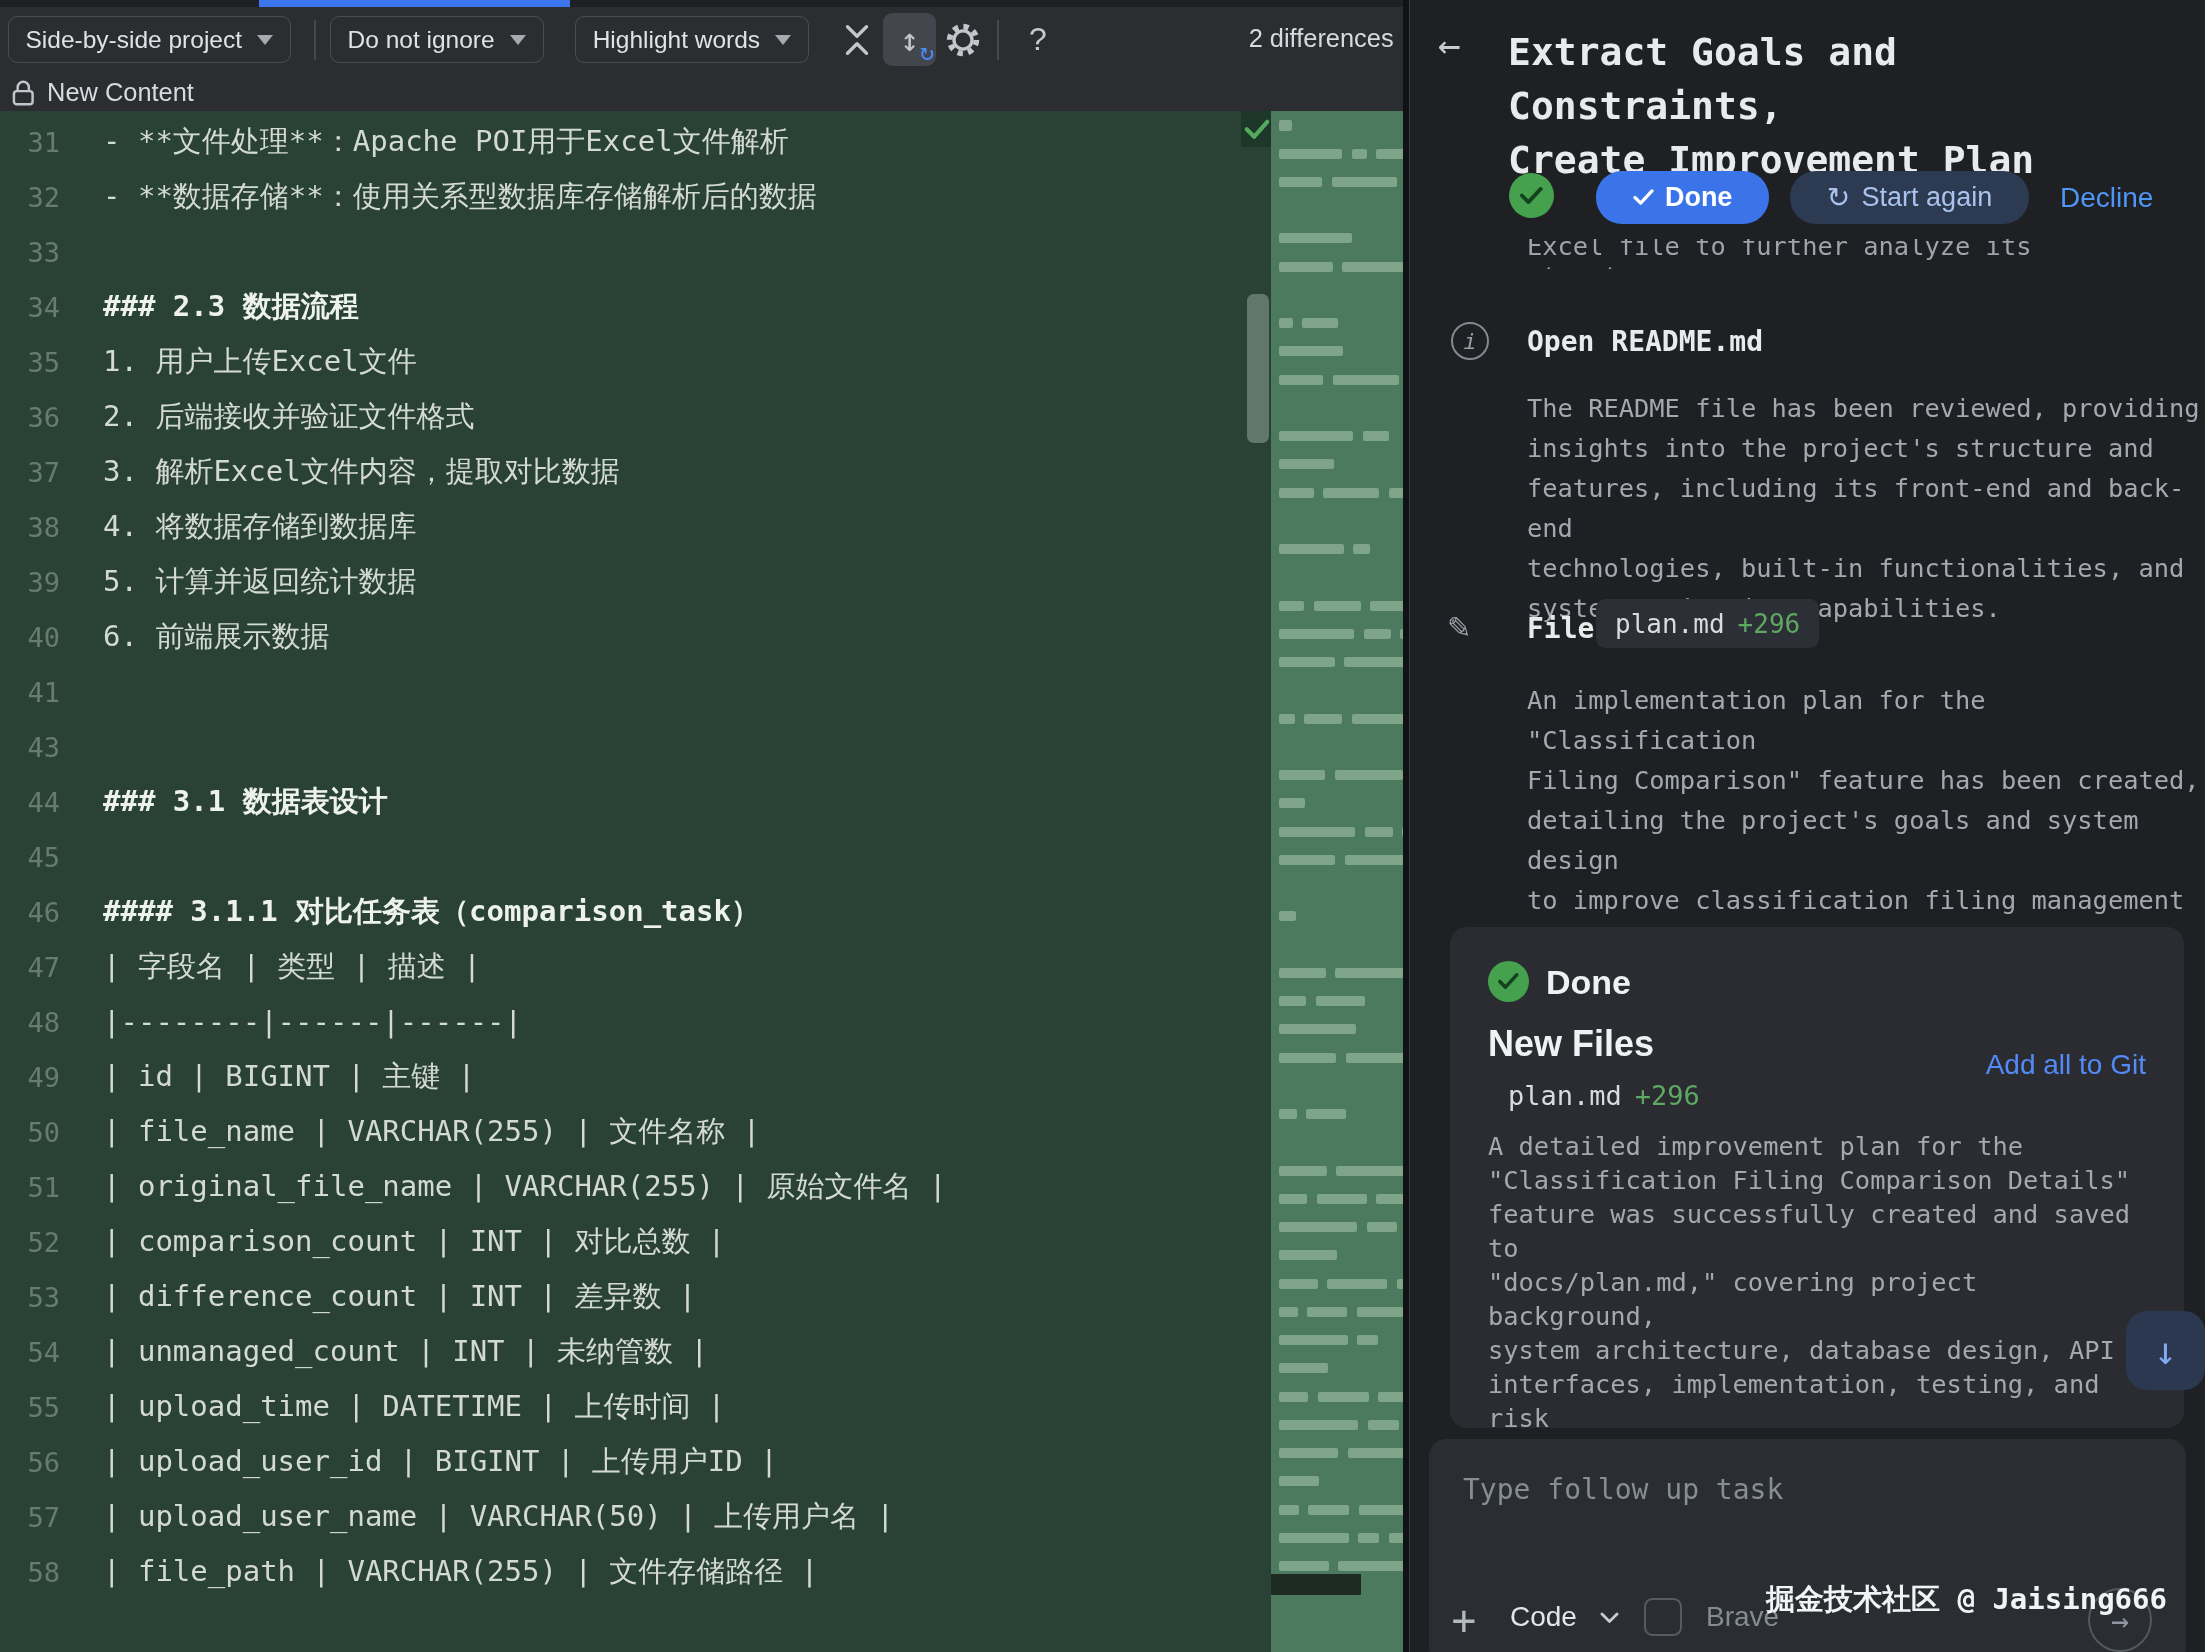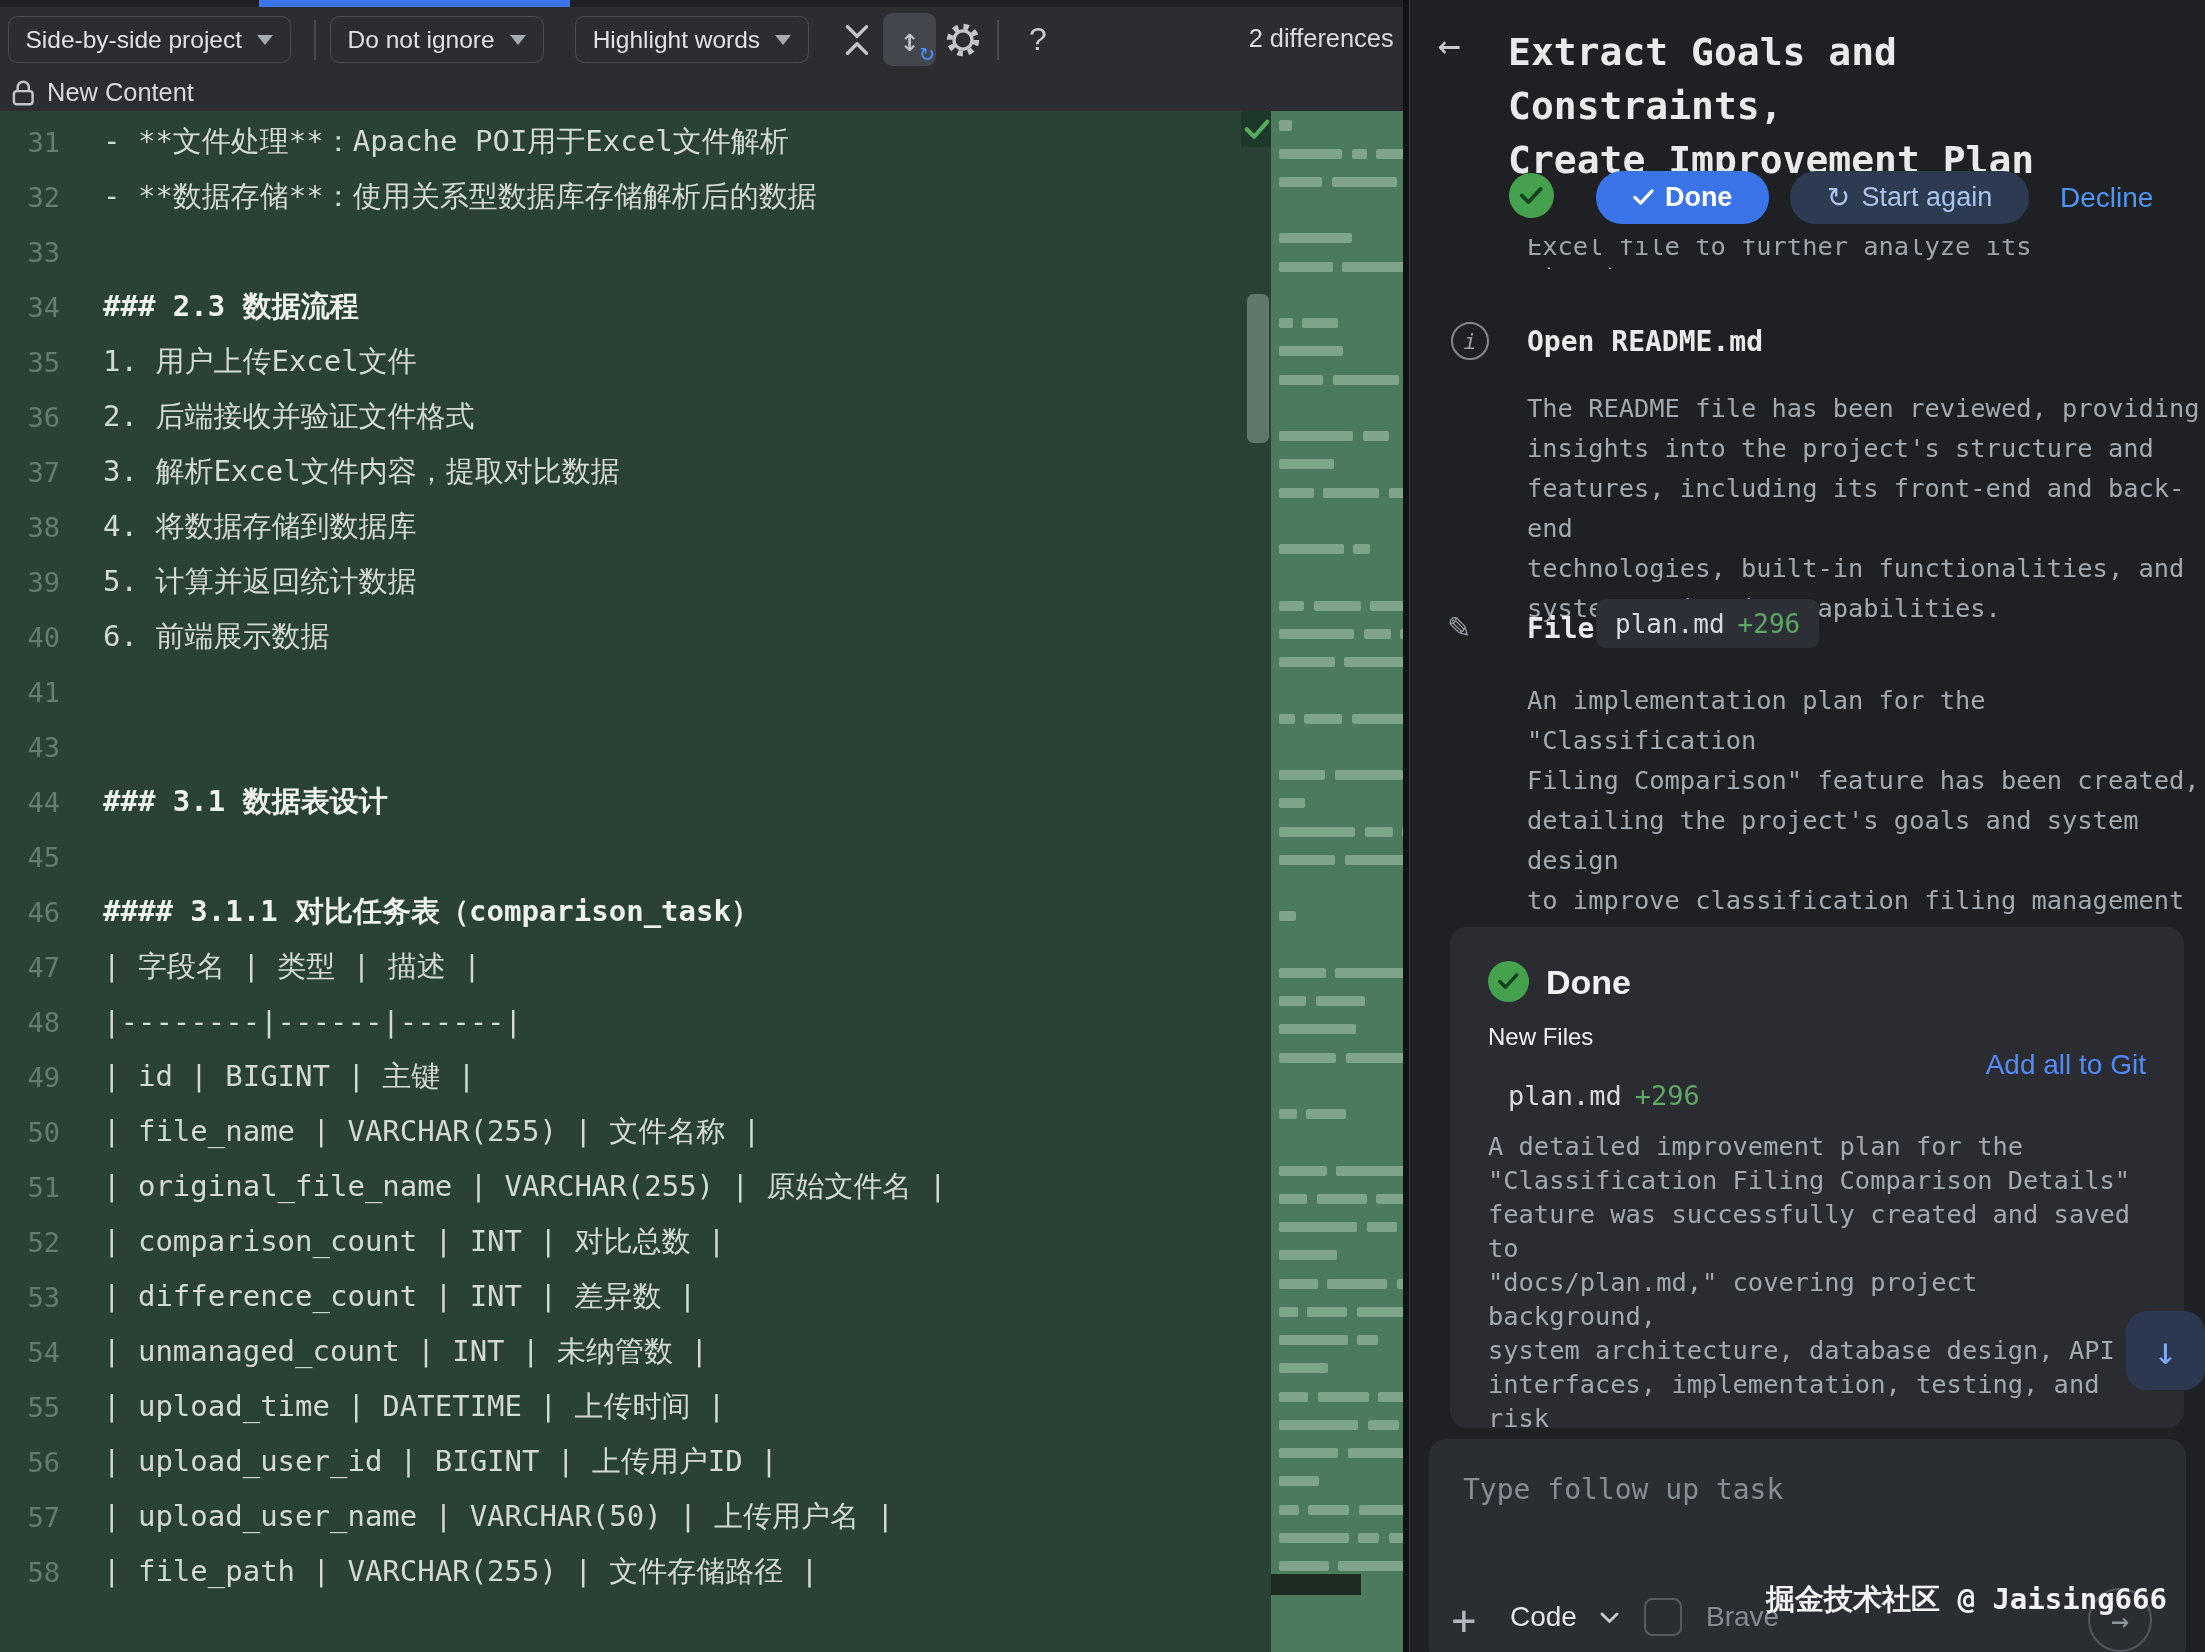--- a/index.html
+++ b/index.html
@@ -73,21 +73,21 @@
   .pencil{position:absolute;left:38px;top:605px;font-size:36px;color:#9AA0A7;}
   .chip{position:absolute;left:186px;top:599px;height:49px;background:#2C3036;border-radius:9.4px;
         display:flex;align-items:center;padding:0 19px;gap:13px;font-size:26px;}
   .chip .f{color:#D8DBDF;} .plus-green{color:#5FA863;}
 
   .done-card{position:absolute;left:40px;top:927px;width:734px;height:501px;background:#2A2C31;
              border-radius:17px;overflow:hidden;}
   .card-check{position:absolute;left:38px;top:34px;width:41px;height:41px;border-radius:50%;
               background:#45A14E;display:flex;align-items:center;justify-content:center;}
   .card-title{position:absolute;left:96px;top:36px;font-size:34px;font-weight:bold;color:#EFF1F3;}
-  .newfiles{position:absolute;left:38px;top:96px;font-size:24px;font-weight:normal;color:#EFF1F3;}
+  .newfiles{position:absolute;left:38px;top:96px;font-size:36px;font-weight:bold;color:#EFF1F3;}
   .addgit{position:absolute;right:38px;top:96px;font-size:28px;color:#548AF7;}
   .card-file{position:absolute;left:58px;top:153px;font-size:27px;display:flex;gap:13px;}
   .card-body{position:absolute;left:38px;top:202px;width:669px;font-size:25.4px;line-height:34px;
              color:#A3A9B0;white-space:pre-line;}
   .scroll-down{position:absolute;left:716px;top:1311px;width:79px;height:79px;border-radius:21px;
                background:#2B3850;color:#7FA9F2;font-size:38px;display:flex;align-items:center;
                justify-content:center;}
 
   .followup{position:absolute;left:19px;top:1439px;width:757px;height:226px;background:#2A2D31;
             border-radius:17px;}

